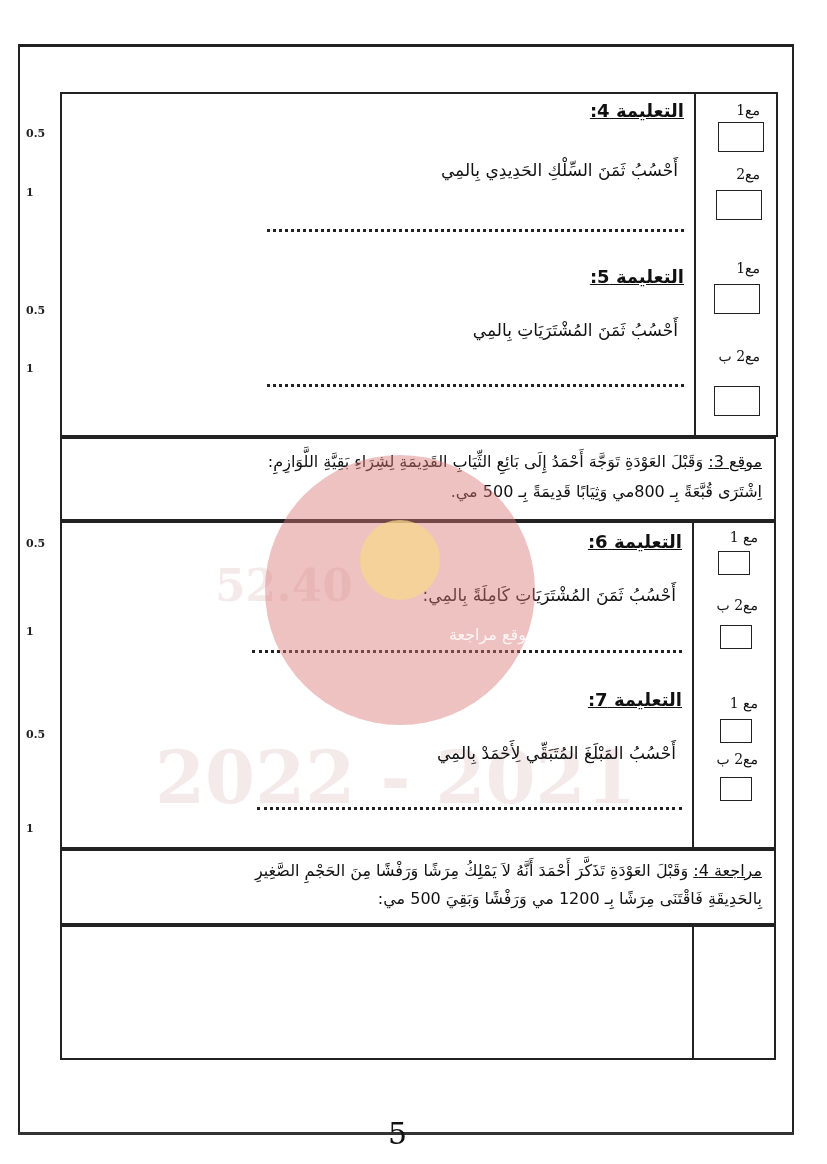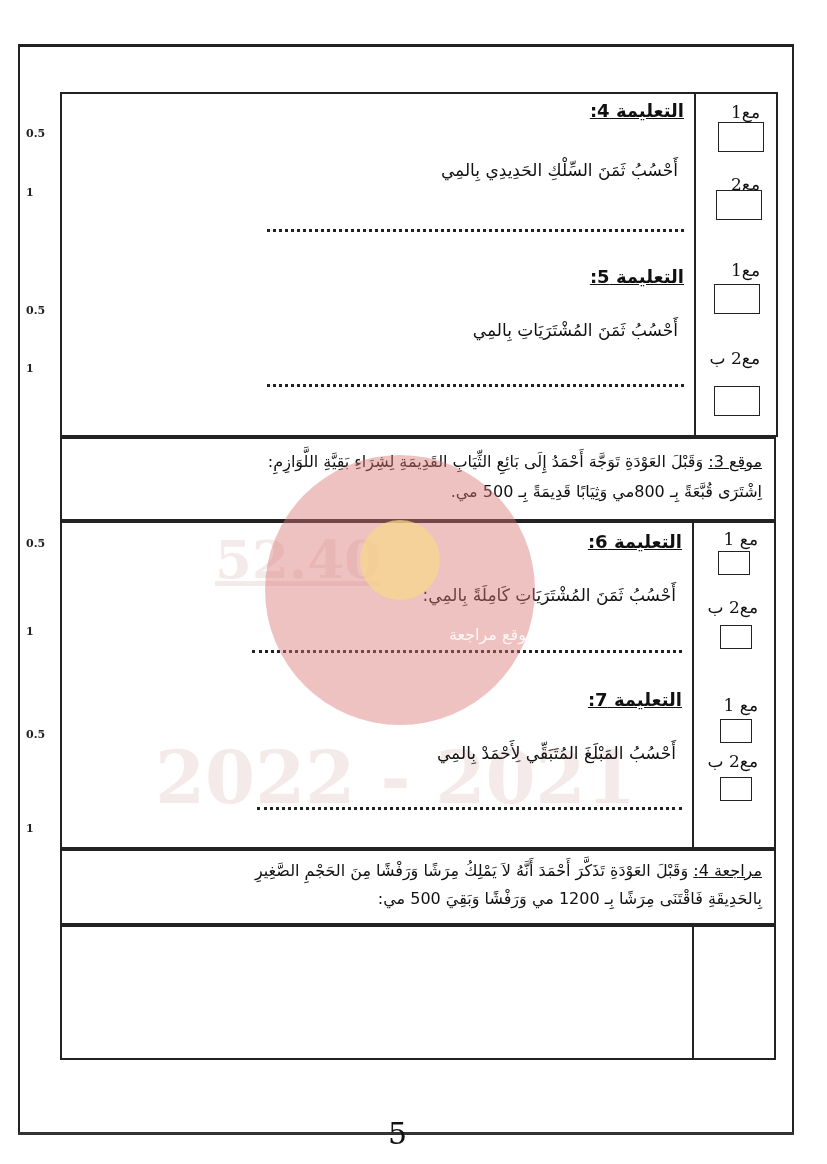--- a/index.html
+++ b/index.html
@@ -1,41 +1,41 @@
 <!DOCTYPE html>
 <html><head>
 <meta charset="utf-8">
 <style>
   html,body{margin:0;padding:0;background:#fff;}
   body{width:827px;height:1164px;position:relative;overflow:hidden;font-family:"DejaVu Sans",sans-serif;color:#111;}
   .page-frame{position:absolute;left:18px;top:44px;width:776px;height:1090px;border:2px solid #222;border-top-width:3px;box-sizing:border-box;}
   .score{position:absolute;left:26px;font-family:"DejaVu Serif",serif;font-size:11px;font-weight:bold;color:#222;}
   .block{position:absolute;left:60px;border:2px solid #222;box-sizing:border-box;}
   .grade-col{position:absolute;right:0;top:0;bottom:0;width:80px;border-left:2px solid #222;}
-  .g-label{position:absolute;right:16px;font-size:17px;font-family:"DejaVu Serif",serif;direction:rtl;}
+  .g-label{position:absolute;right:16px;font-size:14px;font-family:"DejaVu Serif",serif;direction:rtl;}
   .g-box{position:absolute;width:44px;height:28px;border:1.5px solid #222;background:#fff;}
   .instr-title{position:absolute;right:92px;font-size:18px;font-weight:bold;direction:rtl;text-decoration:underline;}
   .instr-text{position:absolute;right:98px;font-size:17px;direction:rtl;}
   .dots{position:absolute;height:0;border-bottom:3px dotted #222;}
   .sanad{position:absolute;left:60px;width:716px;border:2px solid #222;box-sizing:border-box;direction:rtl;padding:8px 12px;font-size:16px;line-height:30px;}
   .sanad-label{text-decoration:underline;}
   .page-num{position:absolute;left:388px;top:1116px;font-family:"DejaVu Serif",serif;font-size:30px;}
   .bottom-rule{position:absolute;left:18px;top:1132px;width:776px;height:3px;background:#333;}
   .watermark{position:absolute;left:265px;top:455px;width:270px;height:270px;border-radius:50%;background:rgba(220,120,120,0.45);}
   .wm-inner{position:absolute;left:95px;top:65px;width:80px;height:80px;border-radius:50%;background:rgba(245,215,140,0.75);}
   .wm-text1{position:absolute;left:0;width:270px;top:170px;text-align:right;color:rgba(255,255,255,0.85);font-size:16px;direction:rtl;}
   .wm-text2{position:absolute;left:0;width:270px;top:192px;text-align:center;color:rgba(255,255,255,0.85);font-size:20px;}
   .bg-wm{position:absolute;color:rgba(200,140,140,0.18);font-weight:bold;font-family:"DejaVu Serif",serif;}
 </style>
 </head>
 <body>
 
 <div class="page-frame"></div>
 
-<div class="bg-wm" style="left:215px;top:528px;font-size:53px;text-decoration:underline;">52.40</div>
+<div class="bg-wm" style="left:215px;top:560px;font-size:44px;">52.40</div>
 <div class="bg-wm" style="left:155px;top:735px;font-size:72px;">2022 - 2021</div>
 
 <div class="score" style="top:127px;">0.5</div>
 <div class="score" style="top:186px;">1</div>
 <div class="score" style="top:304px;">0.5</div>
 <div class="score" style="top:362px;">1</div>
 <div class="score" style="top:537px;">0.5</div>
 <div class="score" style="top:625px;">1</div>
 <div class="score" style="top:728px;">0.5</div>
 <div class="score" style="top:822px;">1</div>
@@ -45,21 +45,21 @@
   <div class="instr-text" style="top:66px;">أَحْسُبُ ثَمَنَ السِّلْكِ الحَدِيدِي بِالمِي</div>
   <div class="dots" style="left:205px;right:92px;top:135px;"></div>
 
   <div class="instr-title" style="top:172px;">التعليمة 5:</div>
   <div class="instr-text" style="top:226px;">أَحْسُبُ ثَمَنَ المُشْتَرَيَاتِ بِالمِي</div>
   <div class="dots" style="left:205px;right:92px;top:290px;"></div>
 
   <div class="grade-col">
     <div class="g-label" style="top:8px;">مع1</div>
     <div class="g-box" style="left:22px;top:28px;"></div>
-    <div class="g-label" style="top:72px;margin-top:8px;">مع2</div>
+    <div class="g-label" style="top:72px;">مع2</div>
     <div class="g-box" style="left:20px;top:96px;"></div>
     <div class="g-label" style="top:166px;">مع1</div>
     <div class="g-box" style="left:18px;top:190px;"></div>
     <div class="g-label" style="top:254px;">مع2 ب</div>
     <div class="g-box" style="left:18px;top:292px;"></div>
   </div>
 </div>
 
 <div class="sanad" style="top:437px;height:84px;">
   <div><span class="sanad-label">موقع 3:</span><span> وَقَبْلَ العَوْدَةِ تَوَجَّهَ أَحْمَدُ إِلَى بَائِعِ الثِّيَابِ القَدِيمَةِ لِشِرَاءِ بَقِيَّةِ اللَّوَازِمِ:</span></div>

